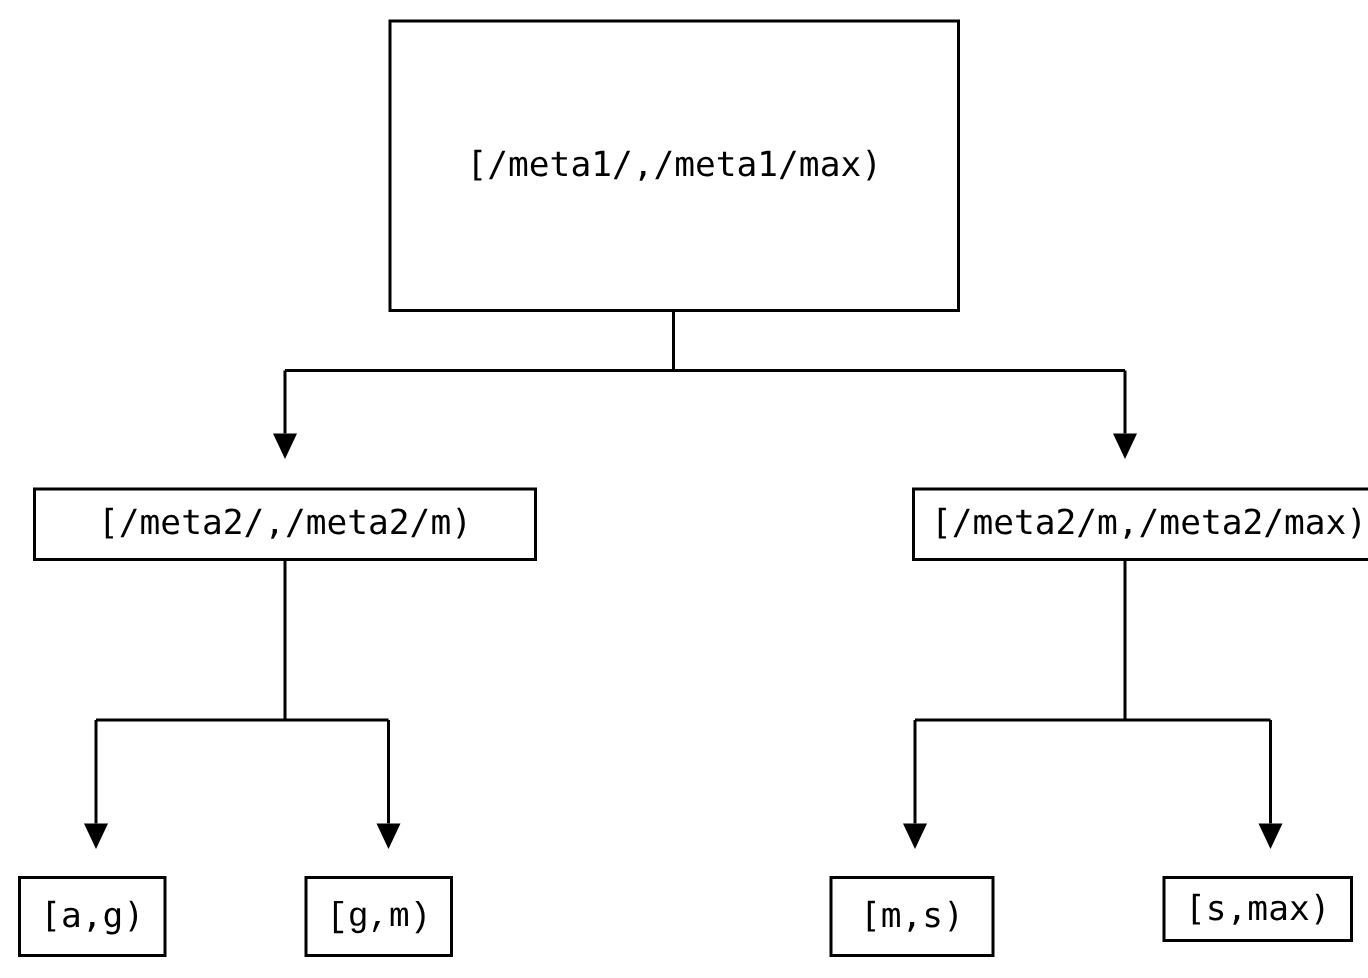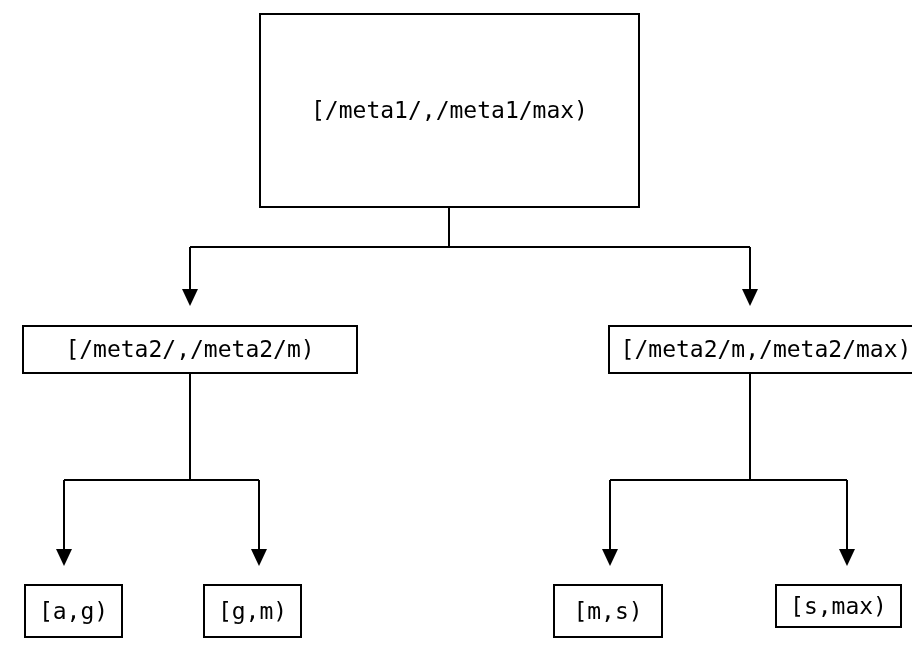--- a/index.html
+++ b/index.html
@@ -37,22 +37,22 @@
     border: 2px solid var(--box-border, #000000);
     background: var(--box-fill, #ffffff);
     color: var(--text, #000000);
     font-size: 23px;
     line-height: 1;
     white-space: nowrap;
   }
   .node-root     { left: 259px; top: 13px;  width: 381px; height: 195px; }
   .node-l2-left  { left: 22px;  top: 325px; width: 336px; height: 49px; }
   .node-l2-right { left: 608px; top: 325px; width: 316px; height: 49px; }
-  .node-leaf-1   { left: 24px;   top: 584px; width: 99px;  height: 54px; }
-  .node-leaf-2   { left: 203px; top: 584px; width: 99px;  height: 54px; }
+  .node-leaf-1   { left: 12px;   top: 584px; width: 99px;  height: 54px; }
+  .node-leaf-2   { left: 203px; top: 584px; width: 99px;  height: 54px; font-family: Liberation Mono, monospace; }
   .node-leaf-3   { left: 553px; top: 584px; width: 110px;  height: 54px; }
   .node-leaf-4   { left: 775px; top: 584px; width: 127px; height: 44px; }
 </style>
 </head>
 <body>
 
 <div class="canvas">
 
   <svg class="edges" viewBox="0 0 912 652" xmlns="http://www.w3.org/2000/svg">
     <g>

